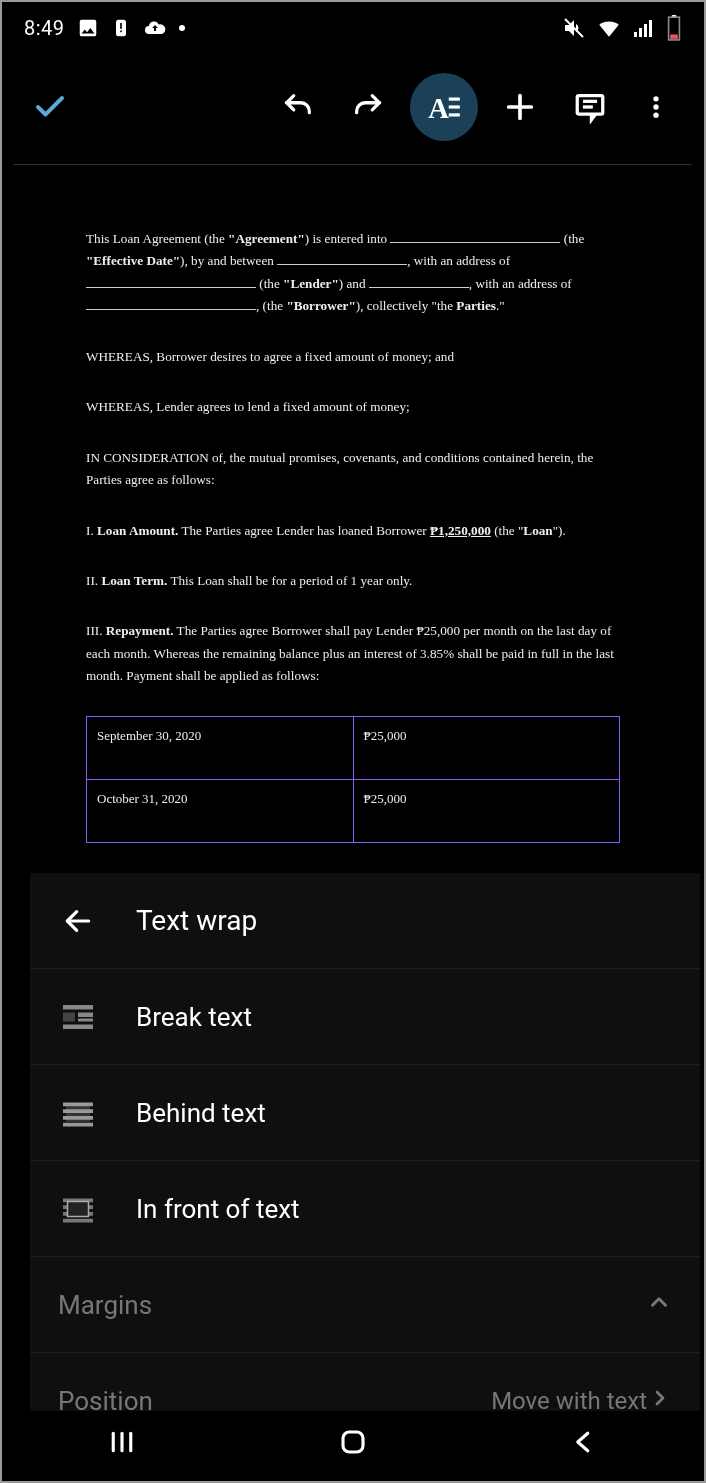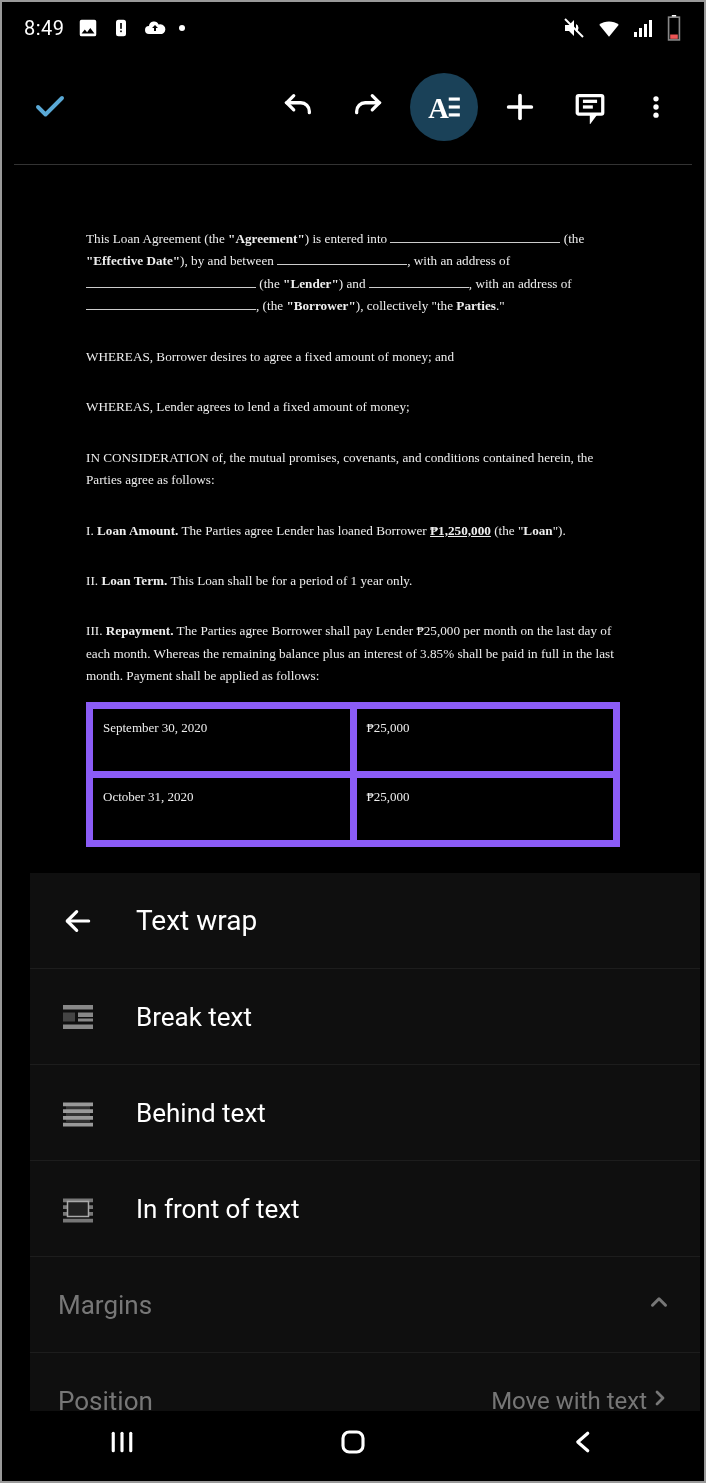--- a/index.html
+++ b/index.html
@@ -22,21 +22,21 @@
 
   
   .doc-area { position:absolute; top:166px; left:4px; right:4px; bottom:612px; overflow:hidden; padding:60px 80px 0 80px; font-family:"Times New Roman",serif; font-size:13.2px; line-height:1.7; color:#eee; }
   .doc-title { text-align:center; font-weight:bold; font-size:14.5px; margin:16px 0 32px; letter-spacing:0.2px; }
   .para { margin-bottom:28px; }
   .strong { font-weight:bold; }
   .u { text-decoration:underline; }
   .blank { display:inline-block; border-bottom:1px solid #ccc; height:1em; vertical-align:baseline; }
   .w-xl{width:170px;} .w-lg{width:130px;} .w-md{width:100px;}
   .tbl { width:100%; border-collapse:collapse; margin-top:6px; }
-  .tbl td { border:7px solid #8b5cf6; padding:8px 10px 32px 10px; font-size:13px; vertical-align:top; }
+  .tbl td { border:1px solid #8b5cf6; padding:8px 10px 32px 10px; font-size:13px; vertical-align:top; }
   .tbl td:first-child { width:50%; }
 
   
   .sheet { position:absolute; left:4px; right:4px; bottom:70px; top:871px; background:#0f0f0f;margin-left:24px; }
   .sheet-row { height:96px; display:flex; align-items:center; padding:0 28px; border-bottom:1px solid rgba(255,255,255,0.06); gap:38px; font-size:26px; font-weight:400; }
   .sheet-header { font-size:28px; }
   .sheet-ico { width:40px; display:flex; align-items:center; justify-content:center; }
   .sheet-disabled { color:#777; }
   .row-right { margin-left:auto; display:flex; align-items:center; gap:1px; font-size:24px; color:#777; }
 
@@ -167,21 +167,21 @@
     <div class="para">IN CONSIDERATION of, the mutual promises, covenants, and conditions contained herein, the Parties agree as follows:</div>
 
     <div class="para">
       <span>I.  </span><span class="strong">Loan Amount.</span><span> The Parties agree Lender has loaned Borrower </span><span class="strong u">₱1,250,000</span><span> (the "</span><span class="strong">Loan</span><span>").</span>
     </div>
 
     <div class="para">
       <span>II.  </span><span class="strong">Loan Term.</span><span> This Loan shall be for a period of 1 year only.</span>
     </div>
 
-    <div class="para" style="margin-bottom:14px;">
+    <div class="para" style="">
       <span>III.  </span><span class="strong">Repayment.</span><span> The Parties agree Borrower shall pay Lender ₱25,000 per month on the last day of each month. Whereas the remaining balance plus an interest of 3.85% shall be paid in full in the last month. Payment shall be applied as follows:</span>
     </div>
 
     <table class="tbl">
       <tbody>
           <tr>
             <td>September 30, 2020</td>
             <td>₱25,000</td>
           </tr>
       <tr>

